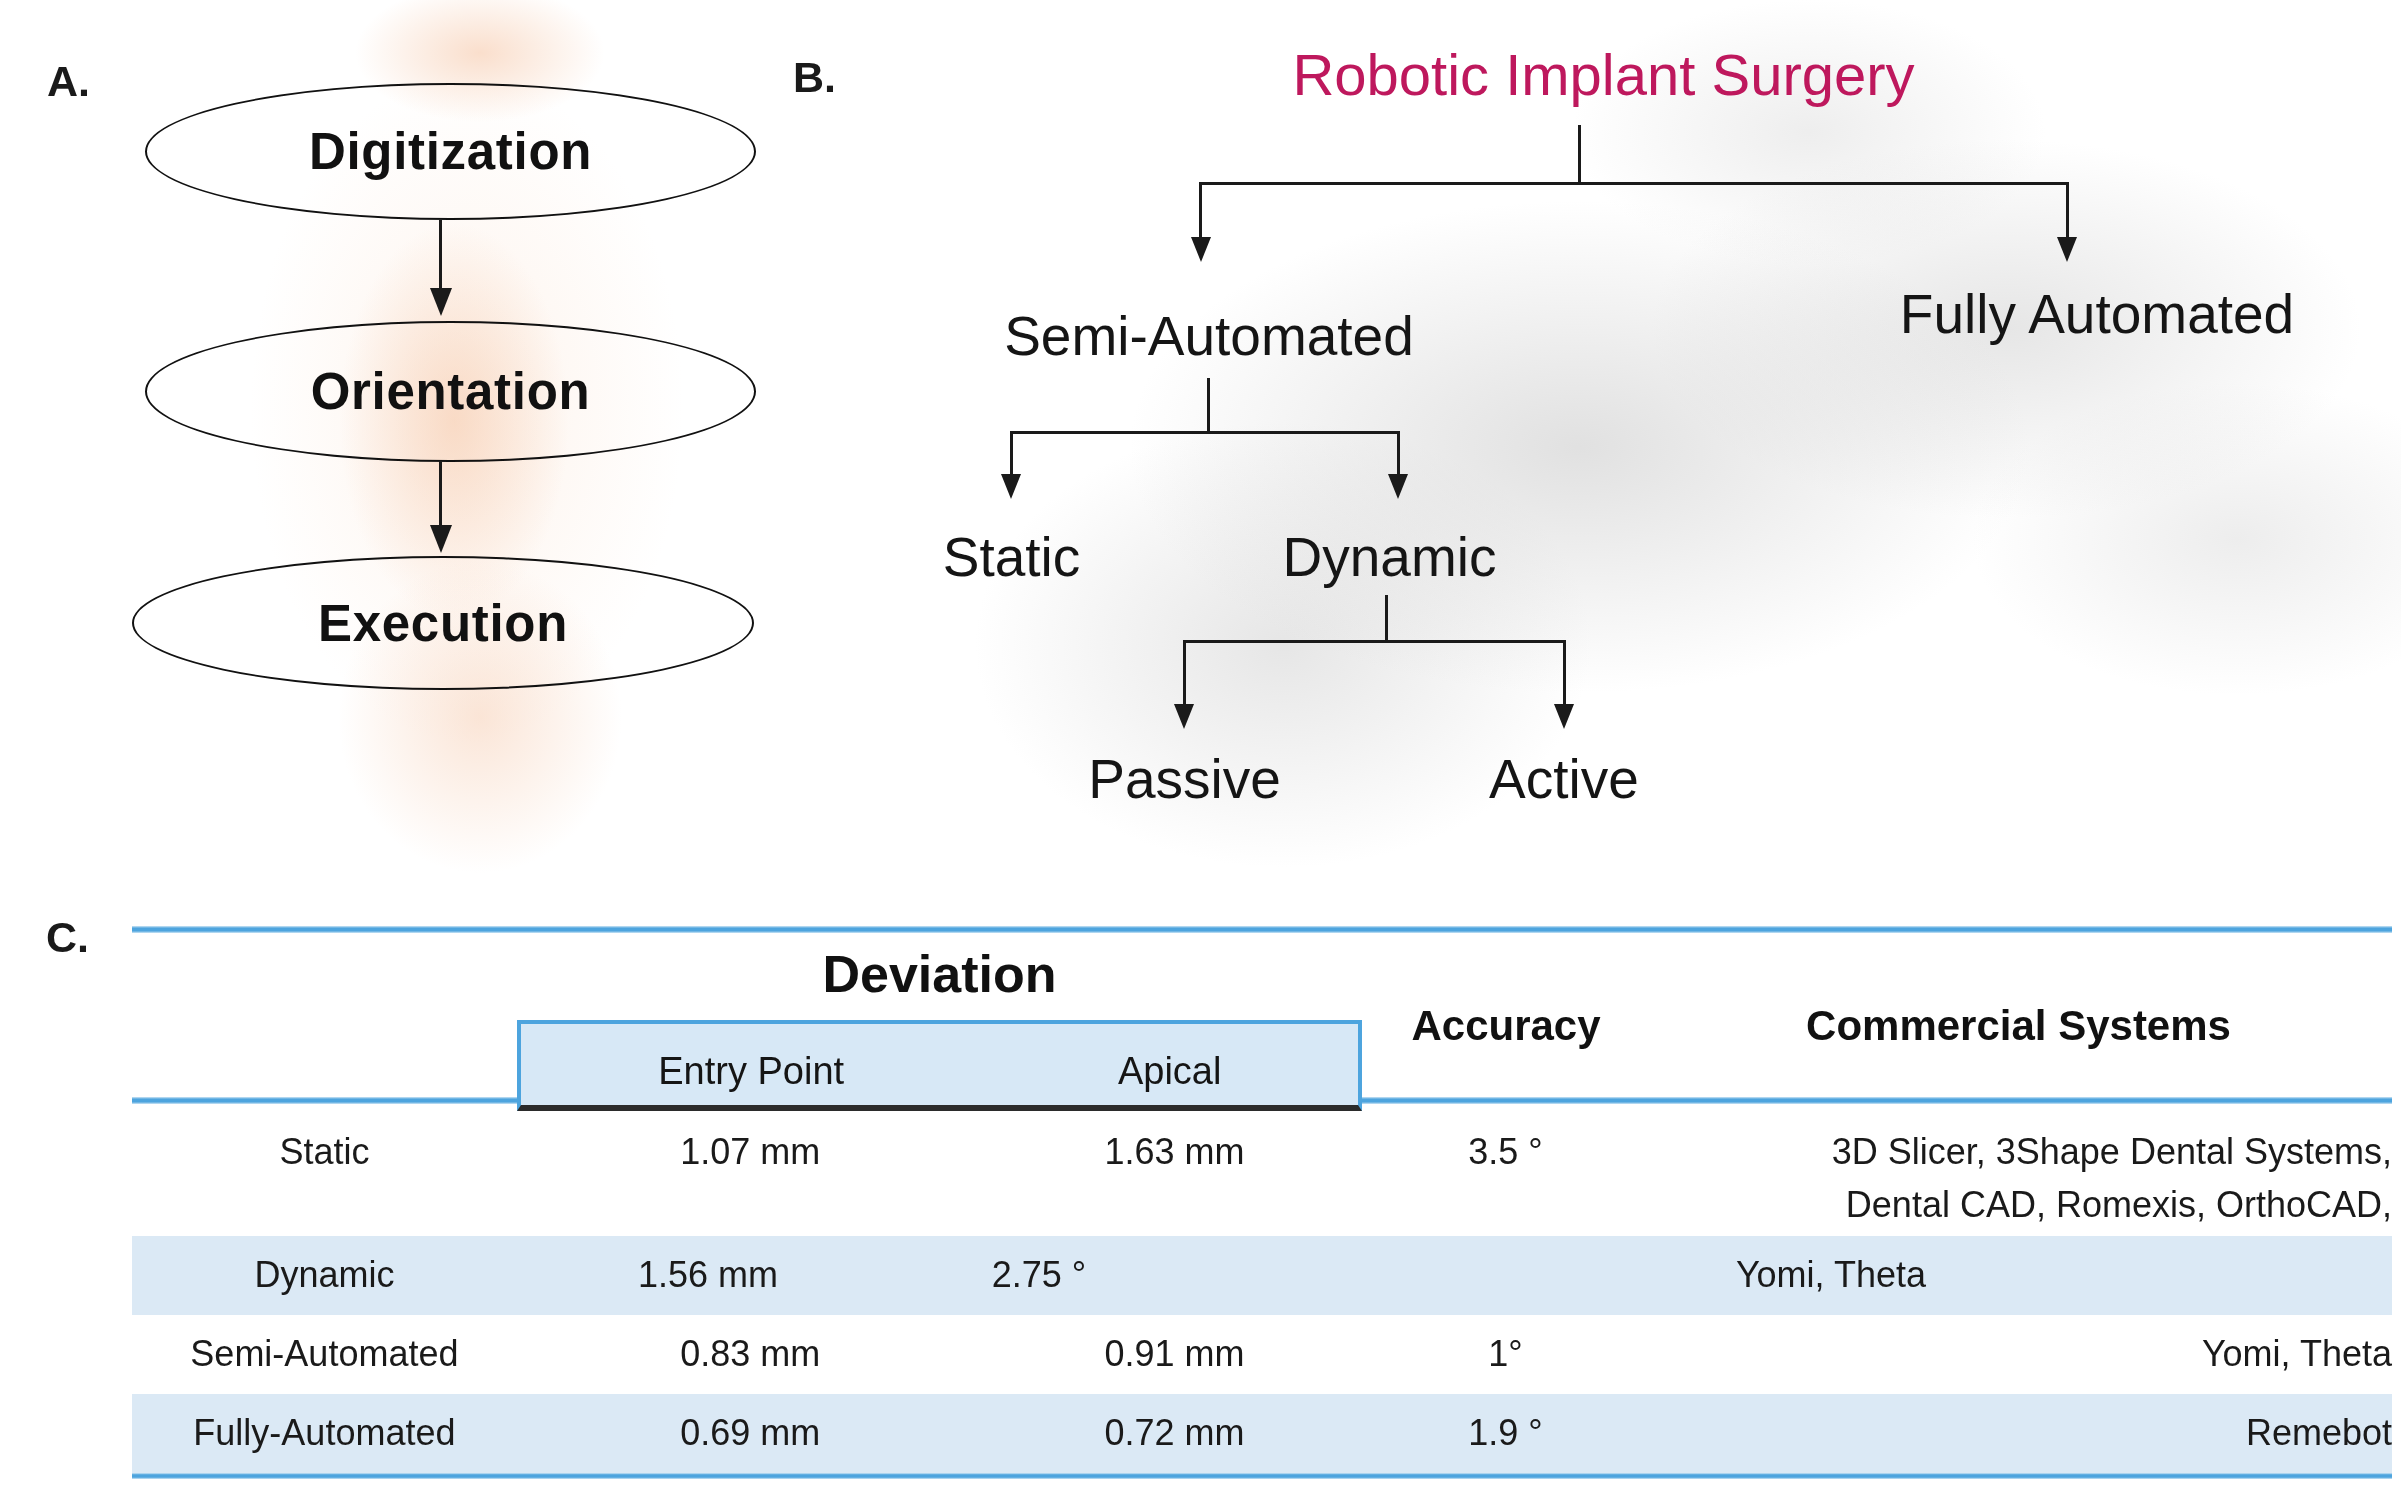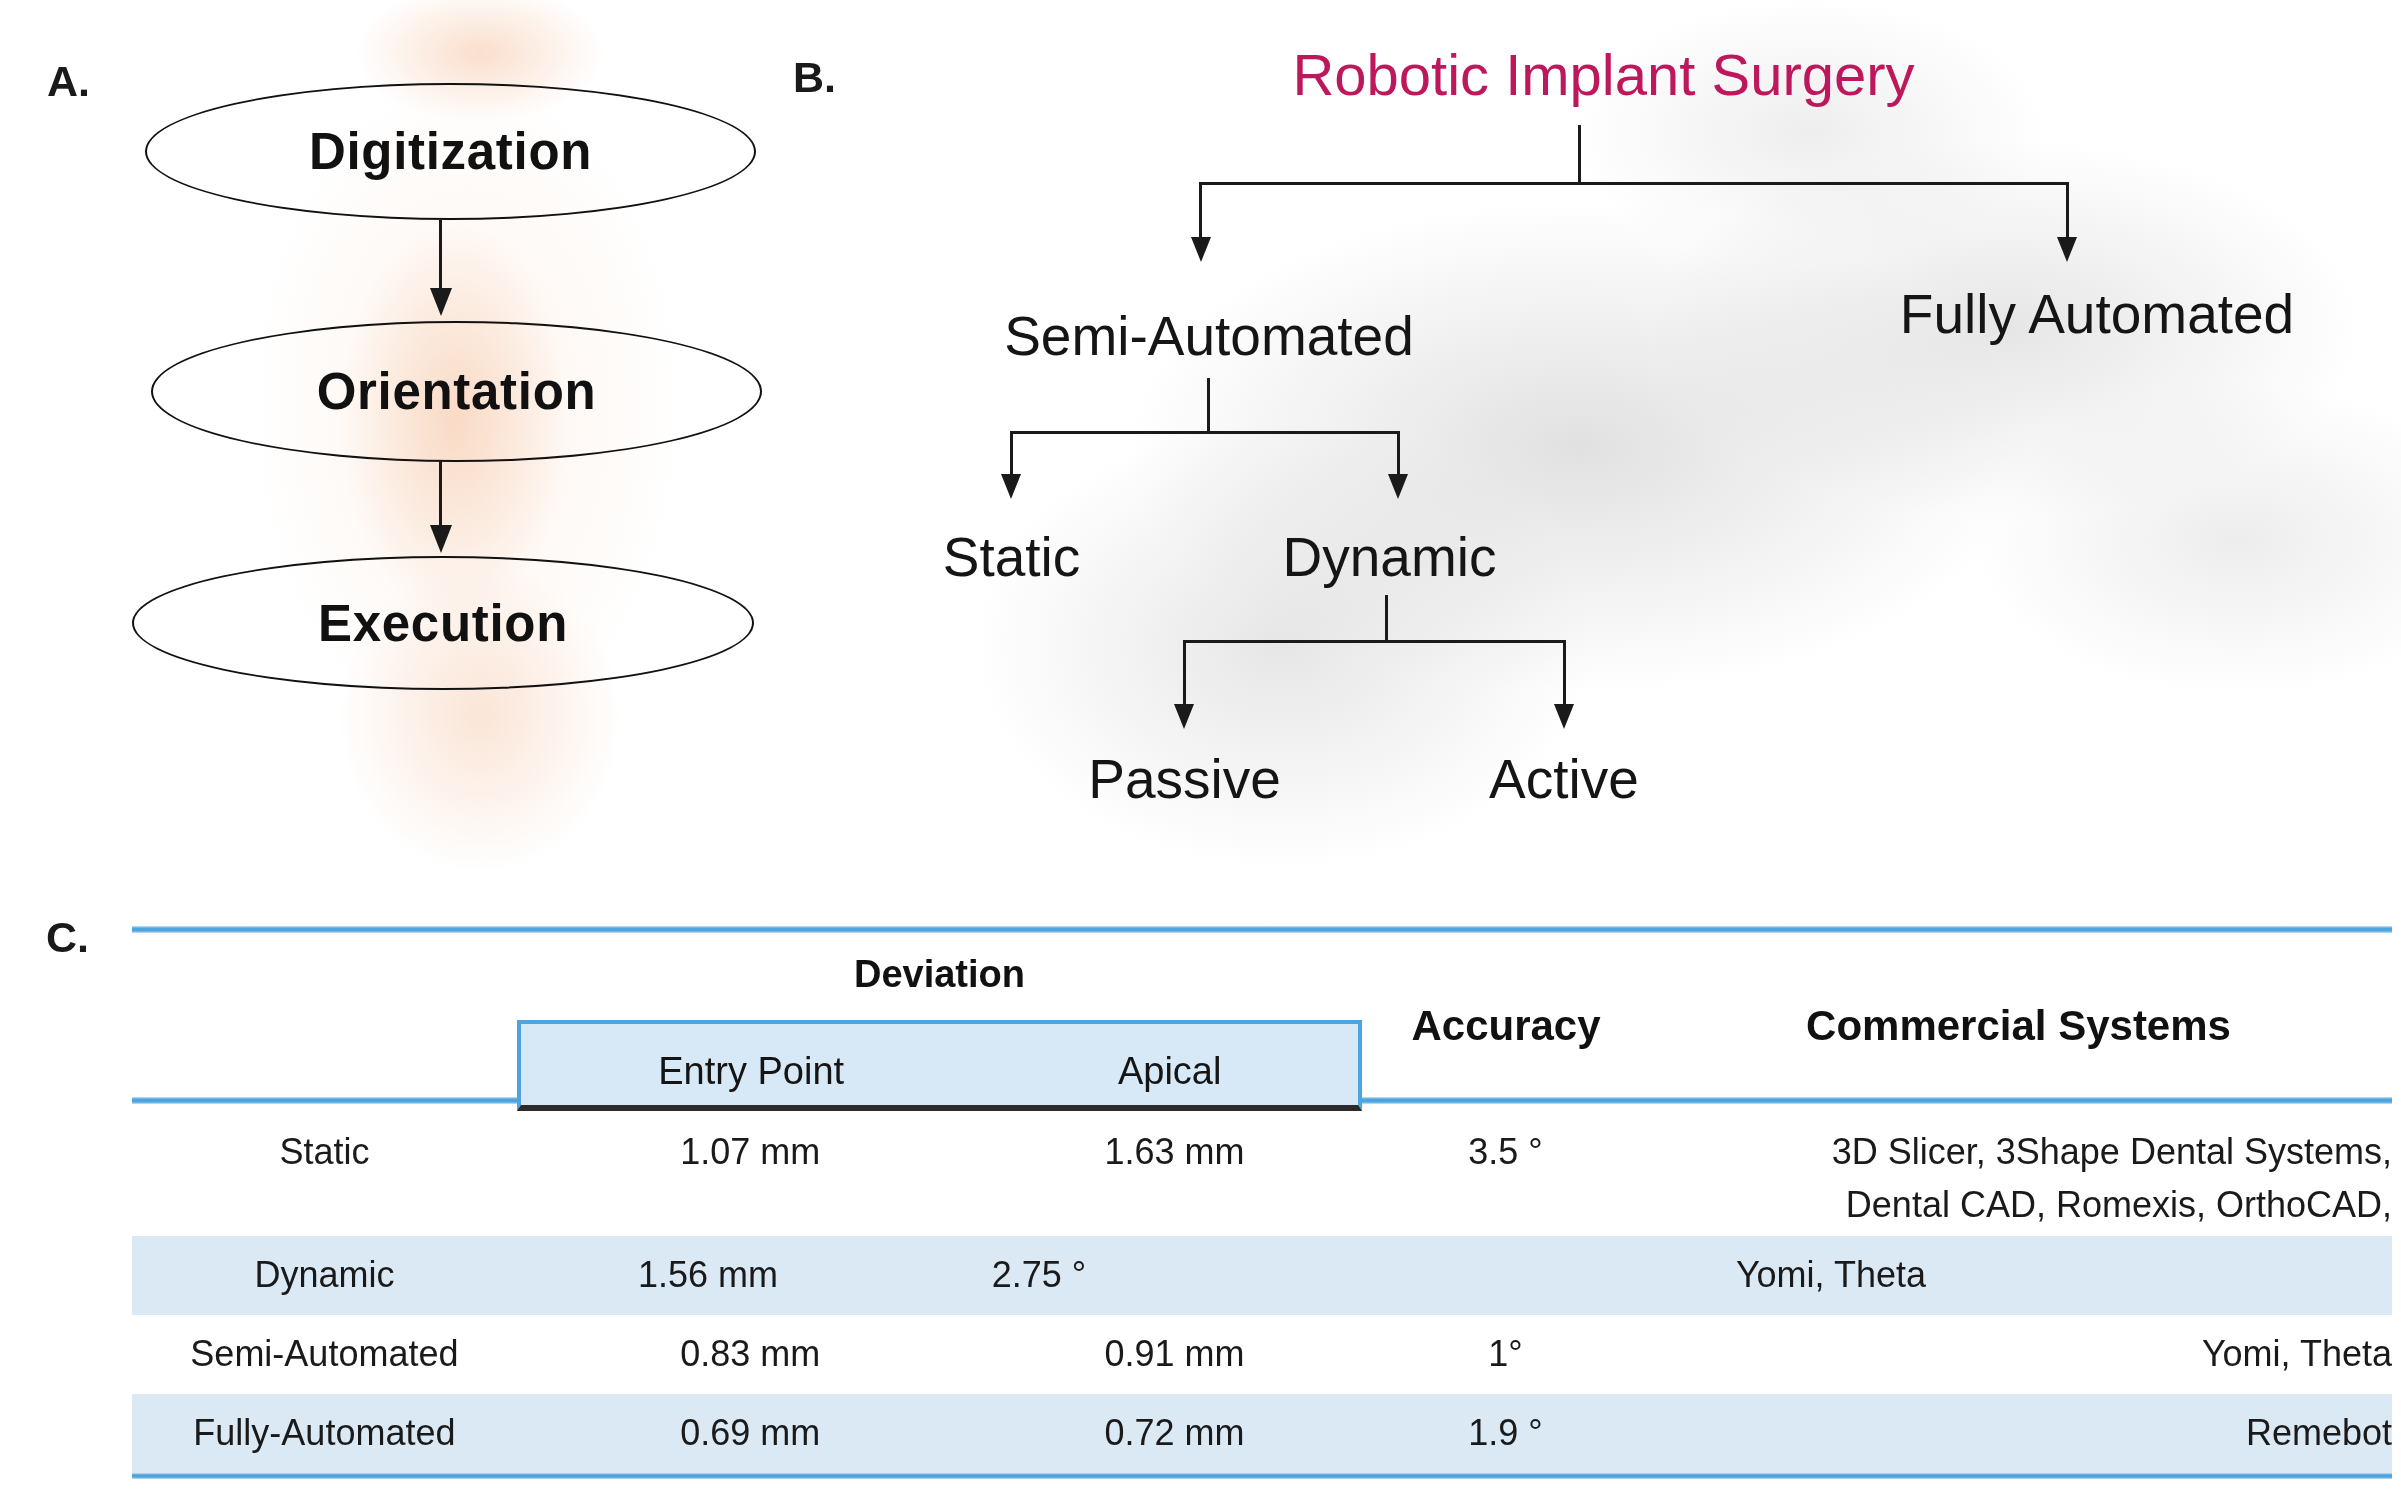--- a/index.html
+++ b/index.html
@@ -88,21 +88,21 @@
   .thead{
     position:relative;height:171px;background:#fff;
   }
   .thead .rule-bottom{
     position:absolute;left:0;bottom:0;width:100%;height:6.6px;
     background:linear-gradient(#cfe6f5 0%, #4da4de 30%, #4da4de 70%, #cfe6f5 100%);
     z-index:1;
   }
   .h-deviation{
     position:absolute;left:385px;top:14.5px;width:845px;
-    text-align:center;font-weight:bold;font-size:38px;line-height:55px;
+    text-align:center;font-weight:bold;font-size:52px;line-height:55px;
   }
   .h-approach{
     position:absolute;left:0;top:65px;width:385px;
     text-align:center;font-weight:bold;font-size:42px;line-height:55px;
   }
   .h-accuracy{
     position:absolute;left:1234px;top:65px;width:280px;
     text-align:center;font-weight:bold;font-size:42px;line-height:55px;
   }
   .h-commercial{
@@ -152,21 +152,21 @@
 
   <div class="panel-letter" style="left:47px;top:57px;">A.</div>
 
   <div class="ellipse" style="left:145px;top:83px;width:607px;height:133px;">
     <span>Digitization</span>
   </div>
 
   <div class="vline" style="left:439px;top:220px;width:2.6px;height:68px;"></div>
   <div class="ah-down" style="left:430px;top:288px;"></div>
 
-  <div class="ellipse" style="left:151px;top:321px;width:607px;height:137px;">
+  <div class="ellipse" style="left:145px;top:321px;width:607px;height:137px;">
     <span>Orientation</span>
   </div>
 
   <div class="vline" style="left:439px;top:461px;width:2.6px;height:66px;"></div>
   <div class="ah-down" style="left:430px;top:525px;"></div>
 
   <div class="ellipse" style="left:132px;top:556px;width:618px;height:130px;">
     <span>Execution</span>
   </div>
 

